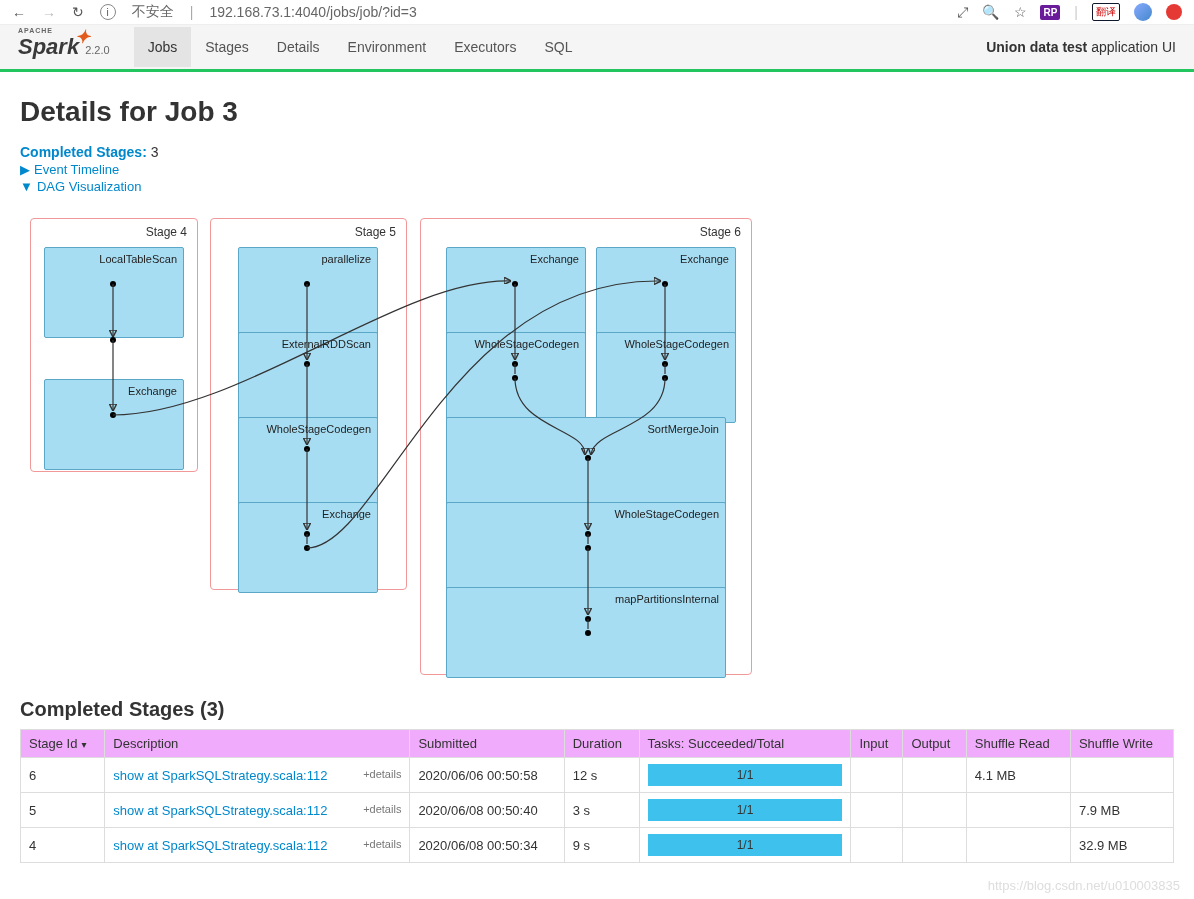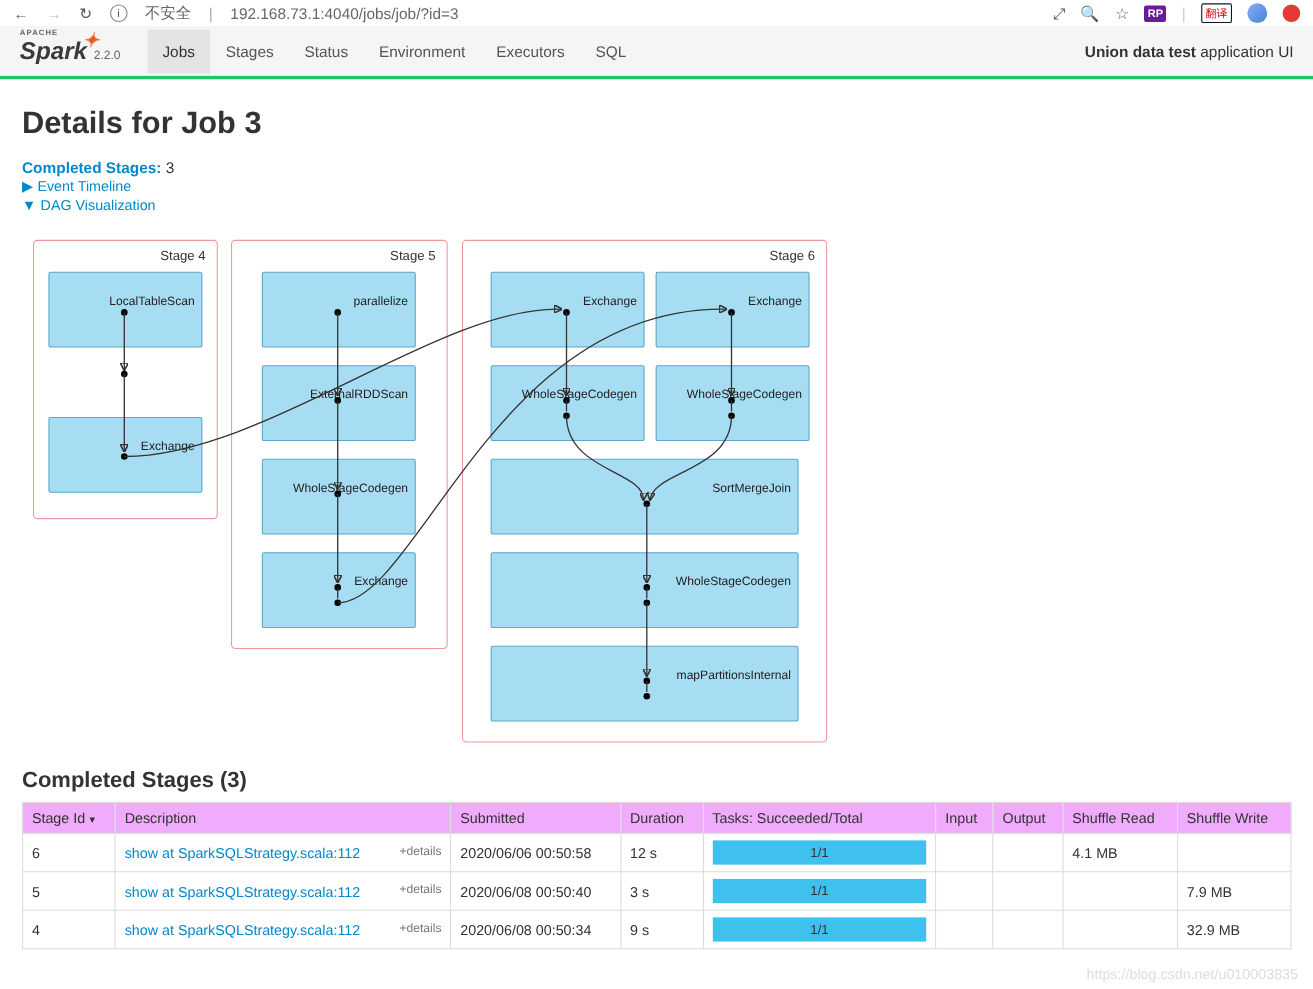--- a/index.html
+++ b/index.html
@@ -28,21 +28,21 @@
   h1{font-size:28px;font-weight:700;margin:8px 0 16px}
   .kv{margin:2px 0}
   .kv .k{font-weight:700}
   a.link{color:#0088cc;text-decoration:none;cursor:pointer}
   .toggle{color:#0088cc;cursor:pointer;margin:2px 0;display:flex;align-items:center;gap:4px;font-size:13px}
 
   
   .dag-wrap{position:relative;margin:24px 0 20px;height:460px}
   .stage-box{position:absolute;border:1px solid #f19999;border-radius:4px;background:#fff}
   .stage-title{position:absolute;top:6px;right:10px;font-size:12px;color:#333}
-  .node{position:absolute;width:140px;height:69px;background:#a7ddf3;border:1px solid #5aa7c8;border-radius:2px;font-size:11px;color:#222;display:flex;align-items:flex-start;justify-content:flex-end;padding:20px 6px;box-sizing:border-box}
+  .node{position:absolute;width:140px;height:91px;background:#a7ddf3;border:1px solid #5aa7c8;border-radius:2px;font-size:11px;color:#222;display:flex;align-items:flex-start;justify-content:flex-end;padding:5px 6px;box-sizing:border-box}
   .node.wide{width:280px}
   svg.edges{position:absolute;inset:0;width:100%;height:100%;pointer-events:none}
   svg.edges path,svg.edges line{stroke:#333;stroke-width:1.2;fill:none}
   .arrow{fill:#333}
 
   h2{font-size:20px;font-weight:700;margin:18px 0 8px}
 
   table.stages{width:100%;border-collapse:collapse;font-size:13px}
   table.stages th,table.stages td{border:1px solid #ddd;padding:6px 8px;text-align:left;vertical-align:middle}
   table.stages th{background:#f0abfc;font-weight:400}
@@ -87,21 +87,21 @@
     <span class="spark-logo logo">
       <span class="spark-apache">APACHE</span>
       <span>Spark</span>
       <span class="spark-star">✦</span>
     </span>
     <span class="ver">2.2.0</span>
   </div>
   <div class="tabs">
     <div class="tab active">Jobs</div>
     <div class="tab">Stages</div>
-    <div class="tab">Status</div>
+    <div class="tab">Details</div>
     <div class="tab">Environment</div>
     <div class="tab">Executors</div>
     <div class="tab">SQL</div>
   </div>
   <div class="app-name">
     <strong>Union data test</strong>
     <span>application UI</span>
   </div>
 </div>
 

